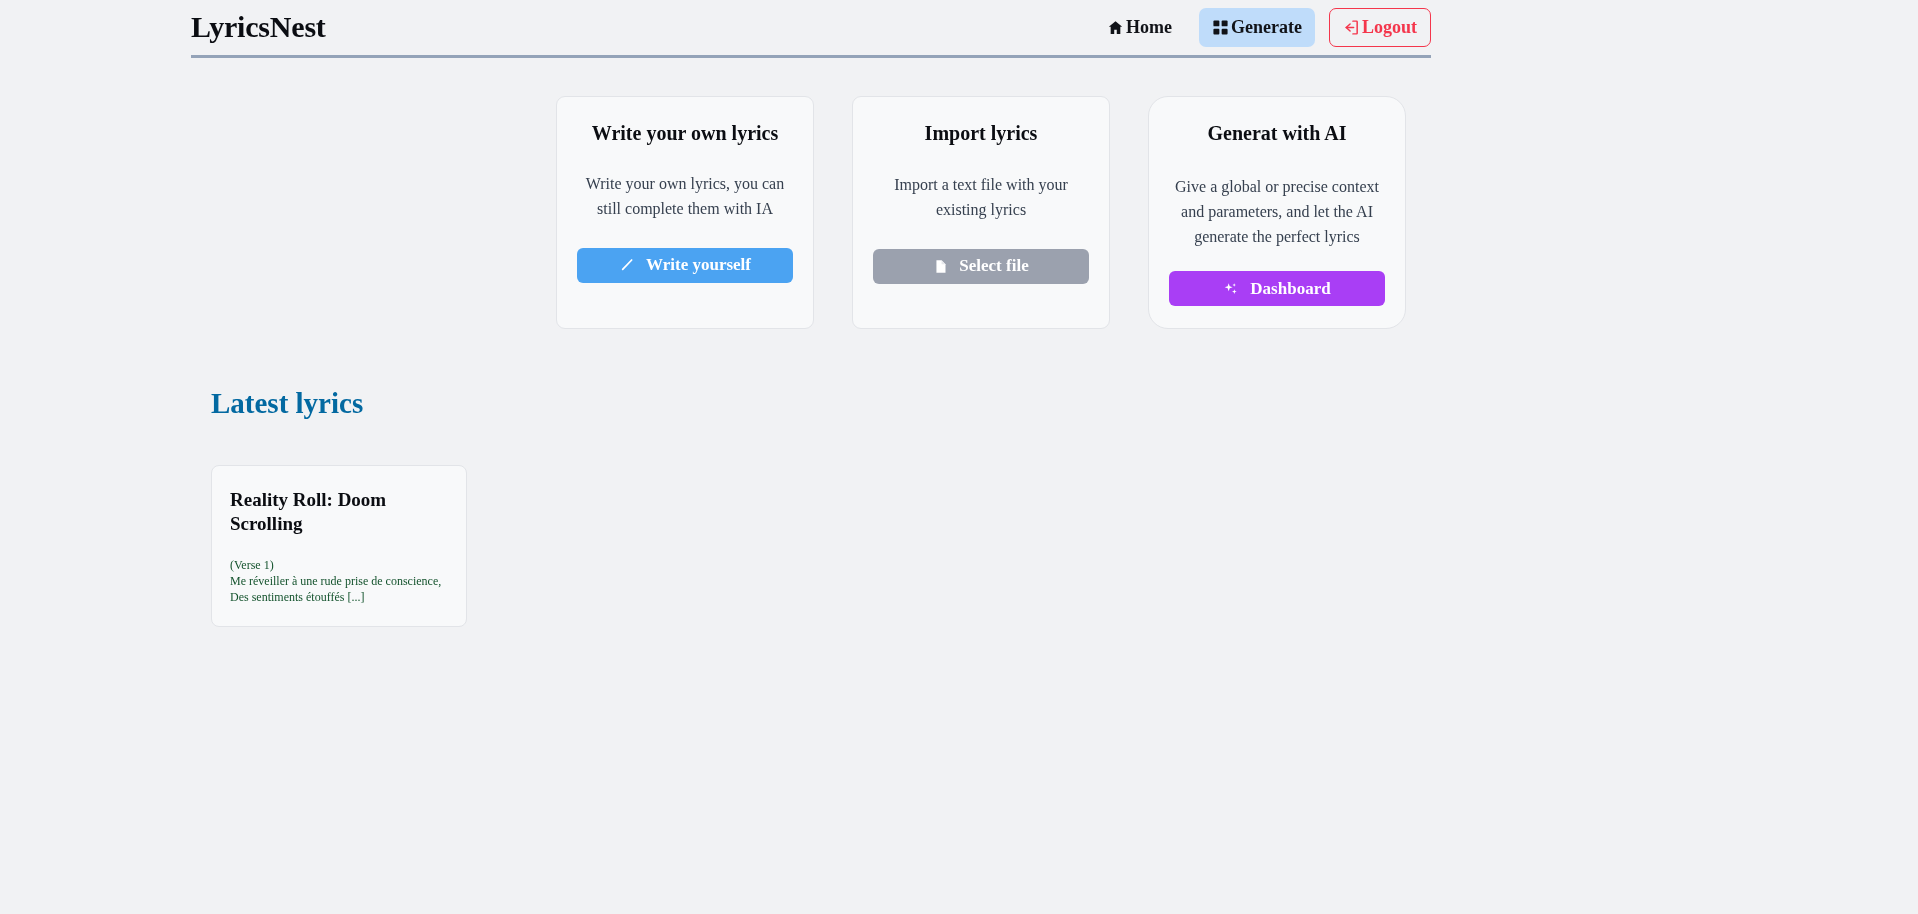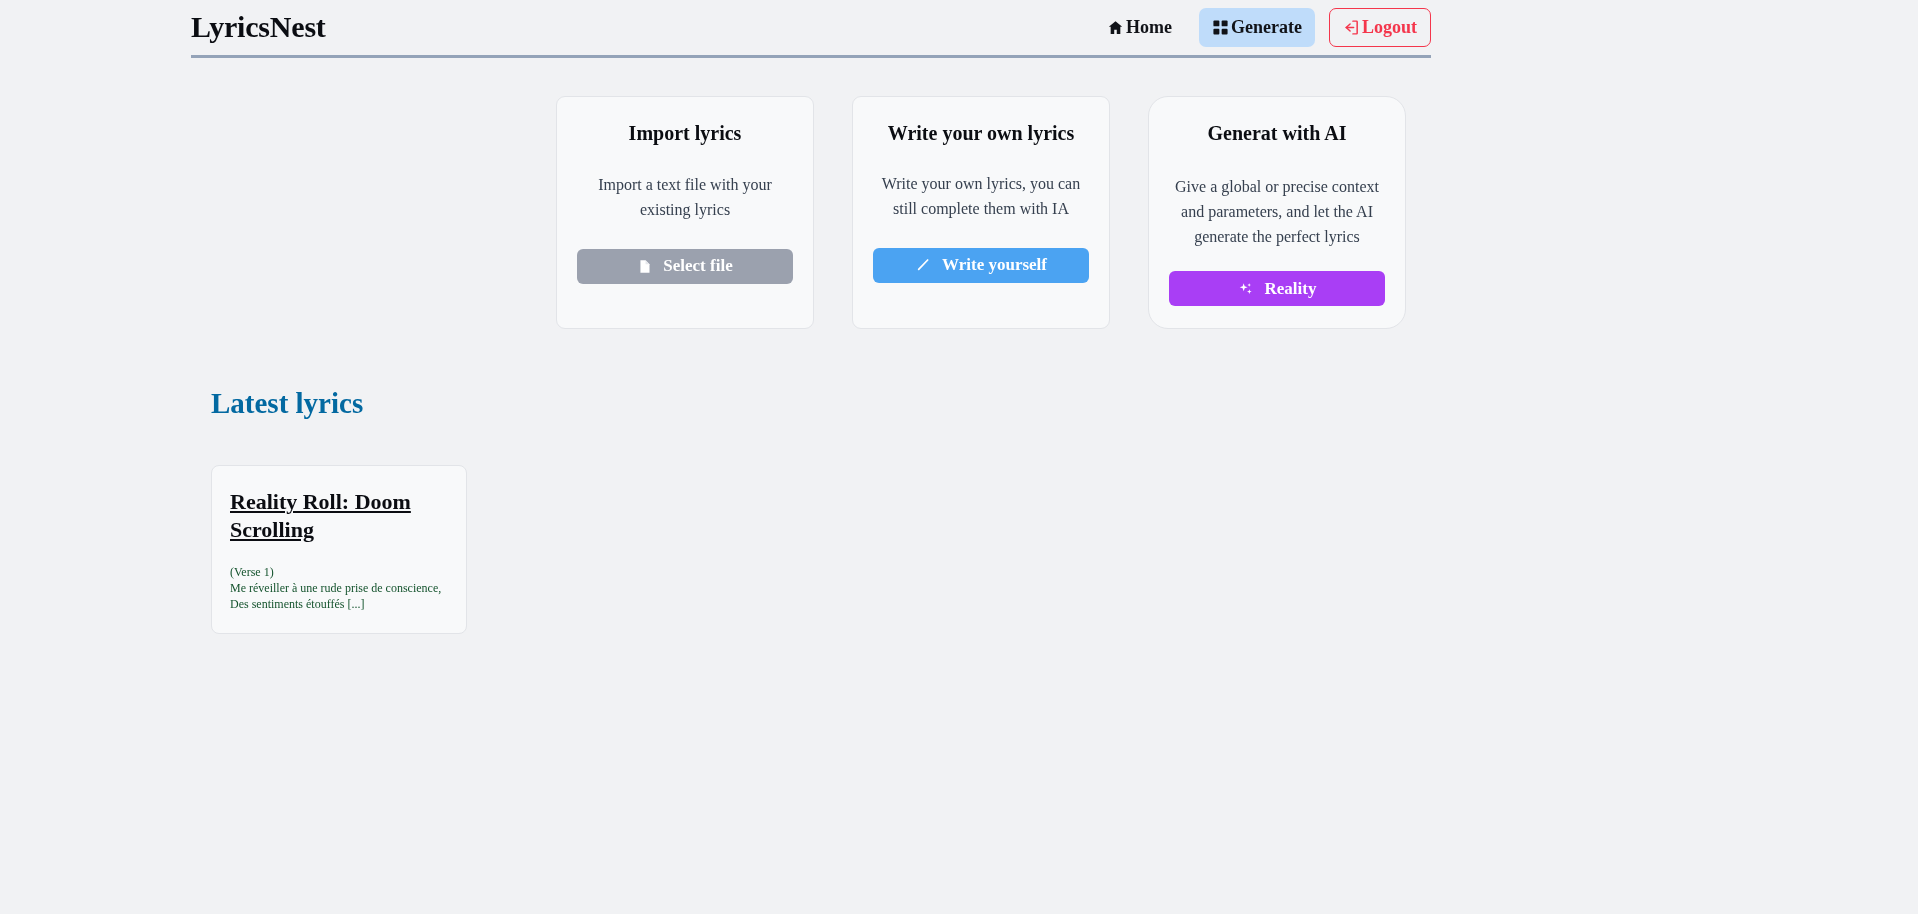--- a/index.html
+++ b/index.html
@@ -140,25 +140,24 @@
   .lyrics-grid { margin-top: 45px; display: flex; gap: 28px; }
   .lyric-card {
     width: 256px;
     background: #f8f9fa;
     border: 1px solid #e2e4e8;
     border-radius: 8px;
     padding: 22px 18px 20px 18px;
     cursor: pointer;
   }
   .lyric-title {
-    font-size: 22px;
+    font-size: 19px;
     font-weight: bold;
     color: #0b0d12;
     line-height: 1.25;
-    text-decoration: underline;
   }
   .lyric-body {
     margin-top: 22px;
     font-size: 12px;
     line-height: 1.33;
     color: #14532d;
     text-align: justify;
     white-space: pre-line;
   }
 </style>
@@ -201,59 +200,59 @@
         </svg>
       </span>
       <span>Logout</span>
     </div>
 
   </div>
 </div>
 
 <div class="cards-row">
 
+  <div class="card c2">
+    <div class="card-title">Write your own lyrics</div>
+    <div class="card-desc">Write your own lyrics, you can still complete them with IA</div>
+    <button class="card-btn btn-blue">
+      <span class="icon">
+        <svg width="16" height="16" viewBox="0 0 24 24" fill="none" stroke="#ffffff" stroke-width="2.6" stroke-linecap="round">
+          <path d="M19 4.5 5.5 18.5"></path>
+        </svg>
+      </span>
+      <span>Write yourself</span>
+    </button>
+  </div>
+
   <div class="card c1">
     <div class="card-title">Import lyrics</div>
     <div class="card-desc">Import a text file with your existing lyrics</div>
     <button class="card-btn btn-grey">
       <span class="icon">
         <svg width="15" height="15" viewBox="0 0 24 24" fill="#ffffff">
           <path d="M5.5 2h8.2L20 8.3V22H5.5Z"></path>
           <path d="M13.7 2 20 8.3h-6.3Z" fill="#e6e8ec"></path>
         </svg>
       </span>
       <span>Select file</span>
     </button>
   </div>
 
-  <div class="card c2">
-    <div class="card-title">Write your own lyrics</div>
-    <div class="card-desc">Write your own lyrics, you can still complete them with IA</div>
-    <button class="card-btn btn-blue">
-      <span class="icon">
-        <svg width="16" height="16" viewBox="0 0 24 24" fill="none" stroke="#ffffff" stroke-width="2.6" stroke-linecap="round">
-          <path d="M19 4.5 5.5 18.5"></path>
-        </svg>
-      </span>
-      <span>Write yourself</span>
-    </button>
-  </div>
-
   <div class="card c3">
     <div class="card-title">Generat with AI</div>
     <div class="card-desc">Give a global or precise context and parameters, and let the AI generate the perfect lyrics</div>
     <button class="card-btn btn-purple">
       <span class="icon">
         <svg width="16" height="16" viewBox="0 0 24 24" fill="#ffffff">
           <path d="M8.5 3.5 10 8l4.5 1.5L10 11l-1.5 4.5L7 11l-4.5-1.5L7 8Z"></path>
           <path d="M17 12.5 17.9 15l2.6.9-2.6.9L17 19.4l-.9-2.6-2.6-.9 2.6-.9Z"></path>
           <path d="M16.8 3.4l.7 1.9 1.9.7-1.9.7-.7 1.9-.7-1.9-1.9-.7 1.9-.7Z"></path>
         </svg>
       </span>
-      <span>Reality</span>
+      <span>Dashboard</span>
     </button>
   </div>
 
 </div>
 
 <div class="latest-wrap">
   <div class="latest-title">Latest lyrics</div>
 
   <div class="lyrics-grid">
     <div class="lyric-card">

